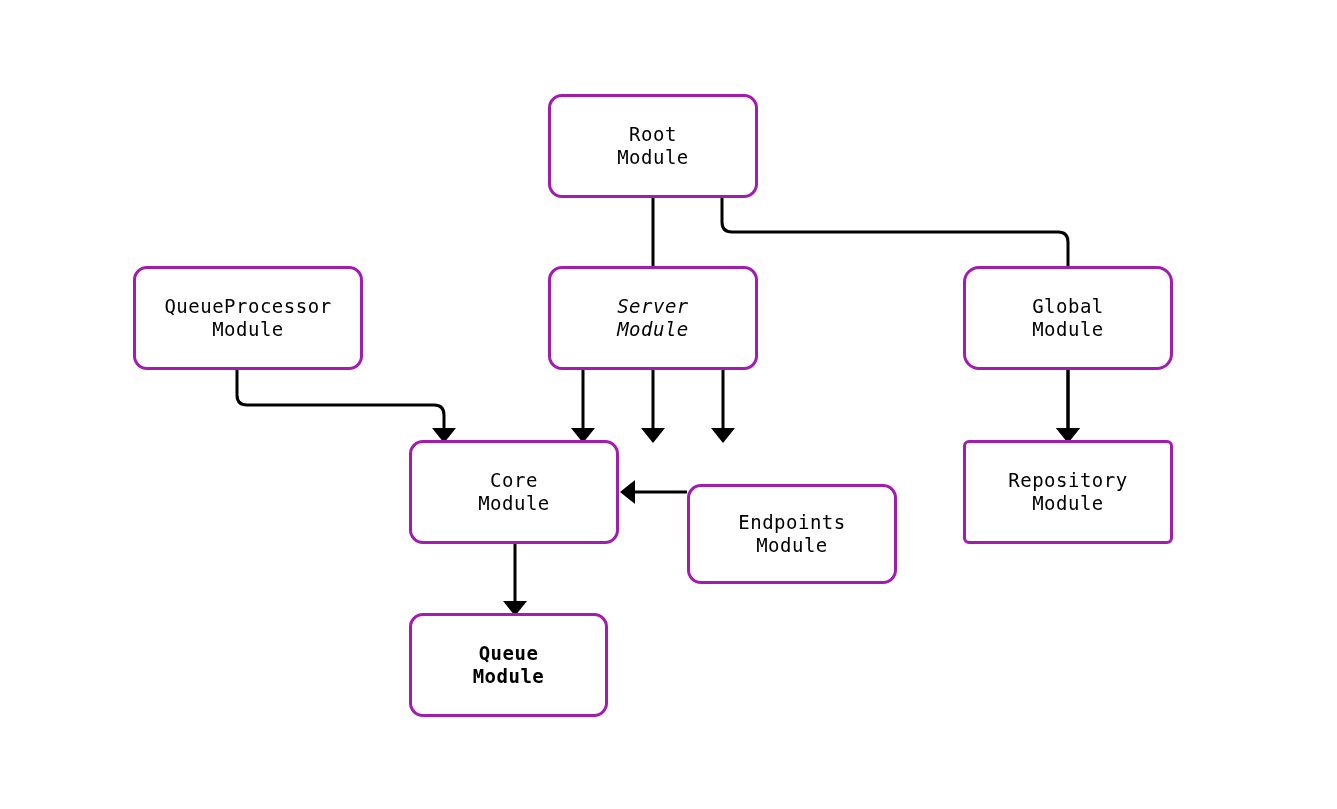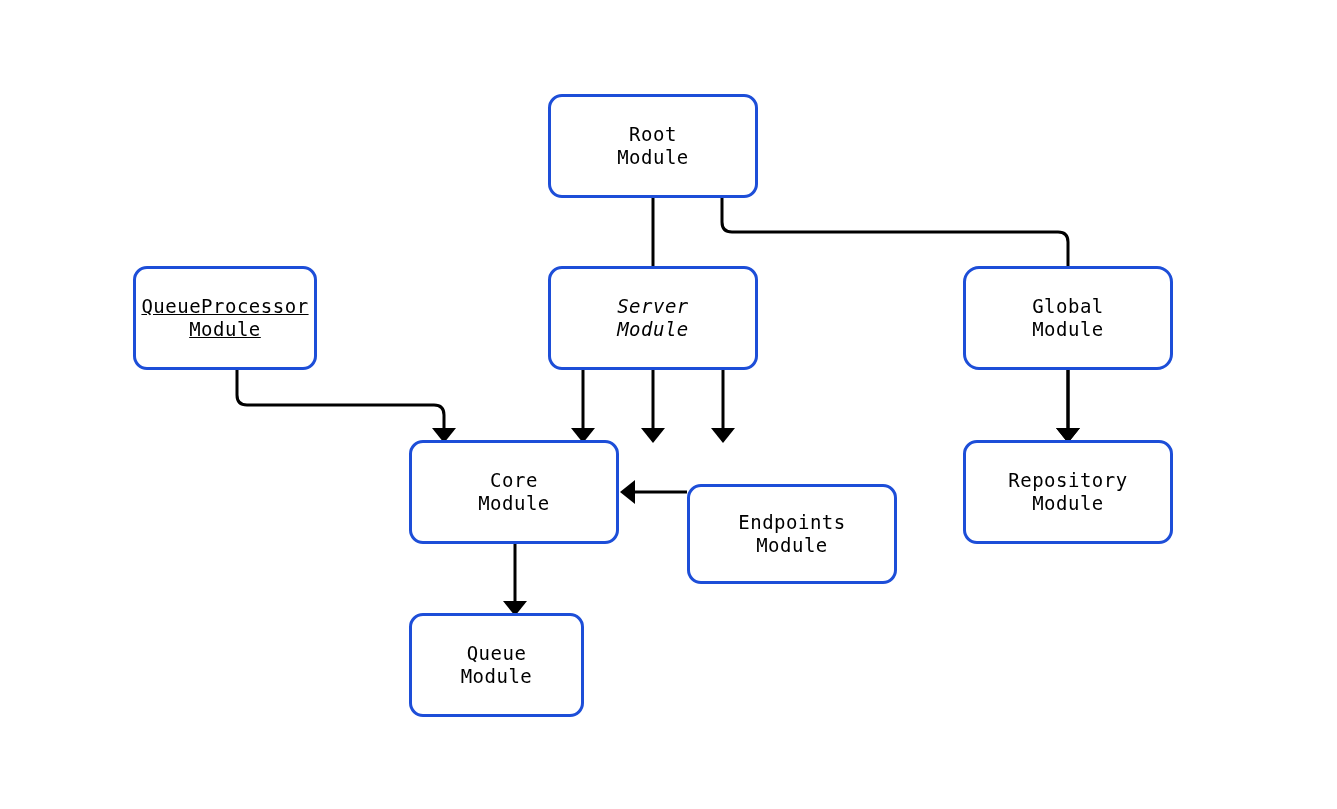--- a/index.html
+++ b/index.html
@@ -20,21 +20,21 @@
     position: absolute;
     left: 0;
     top: 0;
     width: 1337px;
     height: 809px;
   }
   .node {
     position: absolute;
     box-sizing: border-box;
     background: #ffffff;
-    border: 3px solid #1d4ed8;
+    border: 3px solid #a21caf;
     border-radius: 14px;
     display: flex;
     flex-direction: column;
     align-items: center;
     justify-content: center;
     z-index: 2;
   }
   .node-label {
     font-family: "DejaVu Sans Mono", "Liberation Mono", monospace;
     font-size: 19px;
@@ -96,21 +96,21 @@
       <line x1="1068" y1="370" x2="1068" y2="428" stroke="#000000" stroke-width="3"></line>
       <polygon points="1056,428 1080,428 1068,443" fill="#000000"></polygon>
     </g>
   </svg>
 
   <div class="node" style="left:548px; top:94px; width:210px; height:104px;">
     <div class="node-label">Root
 Module</div>
   </div>
 
-  <div class="node" style="left:133px; top:266px; width:184px; height:104px;text-decoration:underline;">
+  <div class="node" style="left:133px; top:266px; width:230px; height:104px;">
     <div class="node-label">QueueProcessor
 Module</div>
   </div>
 
   <div class="node" style="left:548px; top:266px; width:210px; height:104px;font-style:italic;">
     <div class="node-label">Server
 Module</div>
   </div>
 
   <div class="node" style="left:963px; top:266px; width:210px; height:104px;border-radius:16px;">
@@ -121,23 +121,23 @@
   <div class="node" style="left:409px; top:440px; width:210px; height:104px;">
     <div class="node-label">Core
 Module</div>
   </div>
 
   <div class="node" style="left:687px; top:440px; width:210px; height:100px;margin-top:44px;">
     <div class="node-label">Endpoints
 Module</div>
   </div>
 
-  <div class="node" style="left:963px; top:440px; width:210px; height:104px;">
+  <div class="node" style="left:963px; top:440px; width:210px; height:104px;border-radius:6px;">
     <div class="node-label">Repository
 Module</div>
   </div>
 
-  <div class="node" style="left:409px; top:613px; width:175px; height:104px;">
+  <div class="node" style="left:409px; top:613px; width:199px; height:104px;font-weight:bold;">
     <div class="node-label">Queue
 Module</div>
   </div>
 
 </div>
 
 </body></html>

